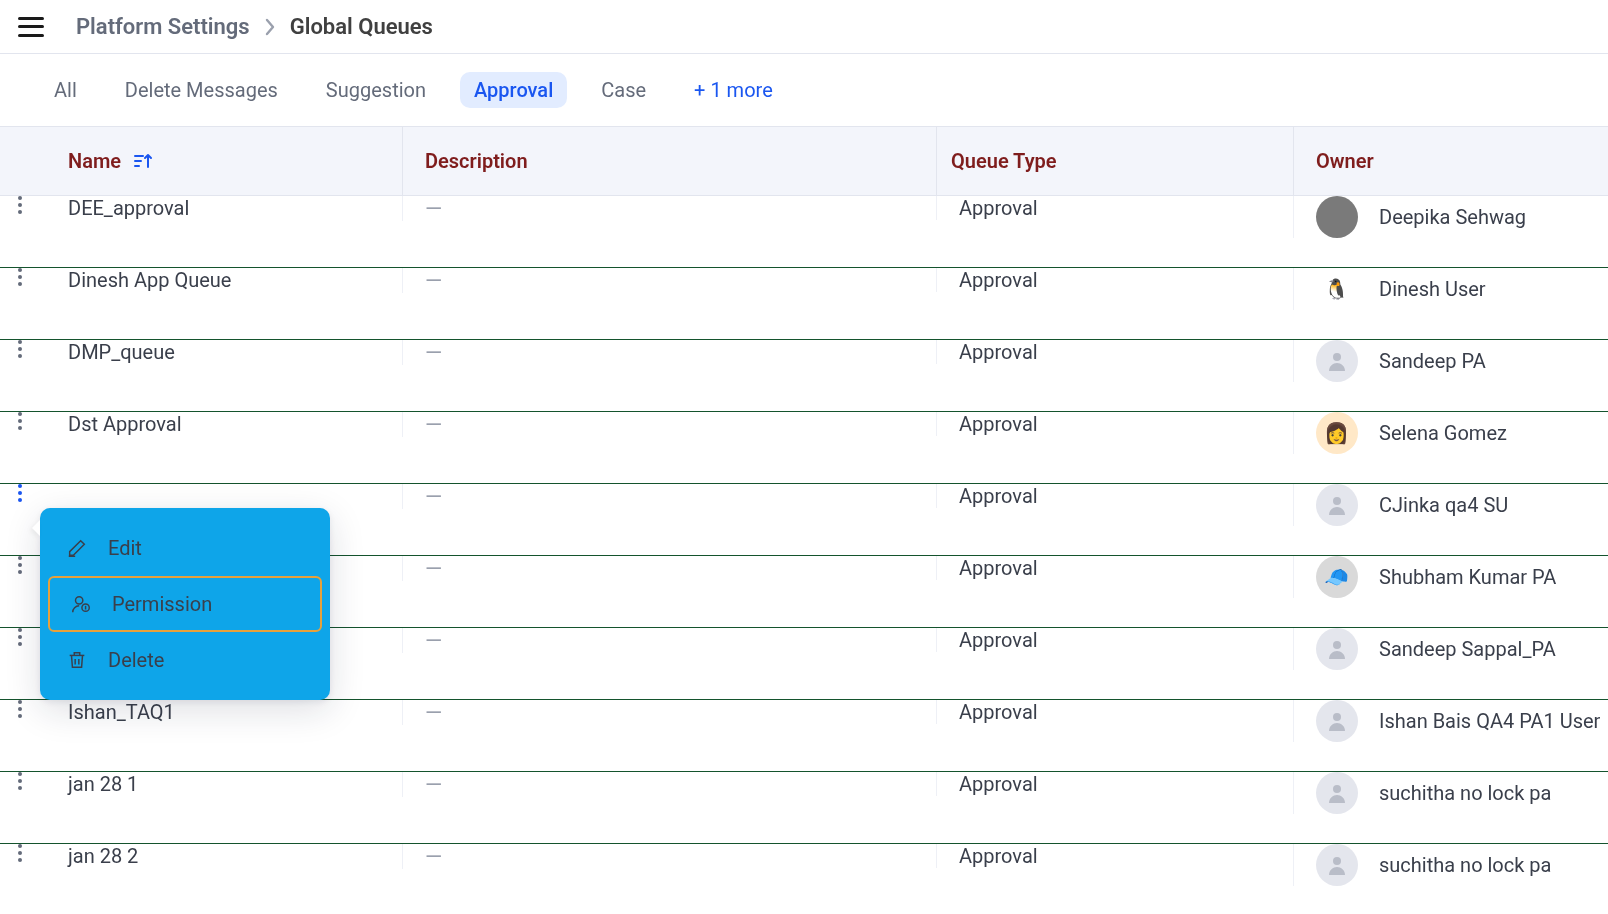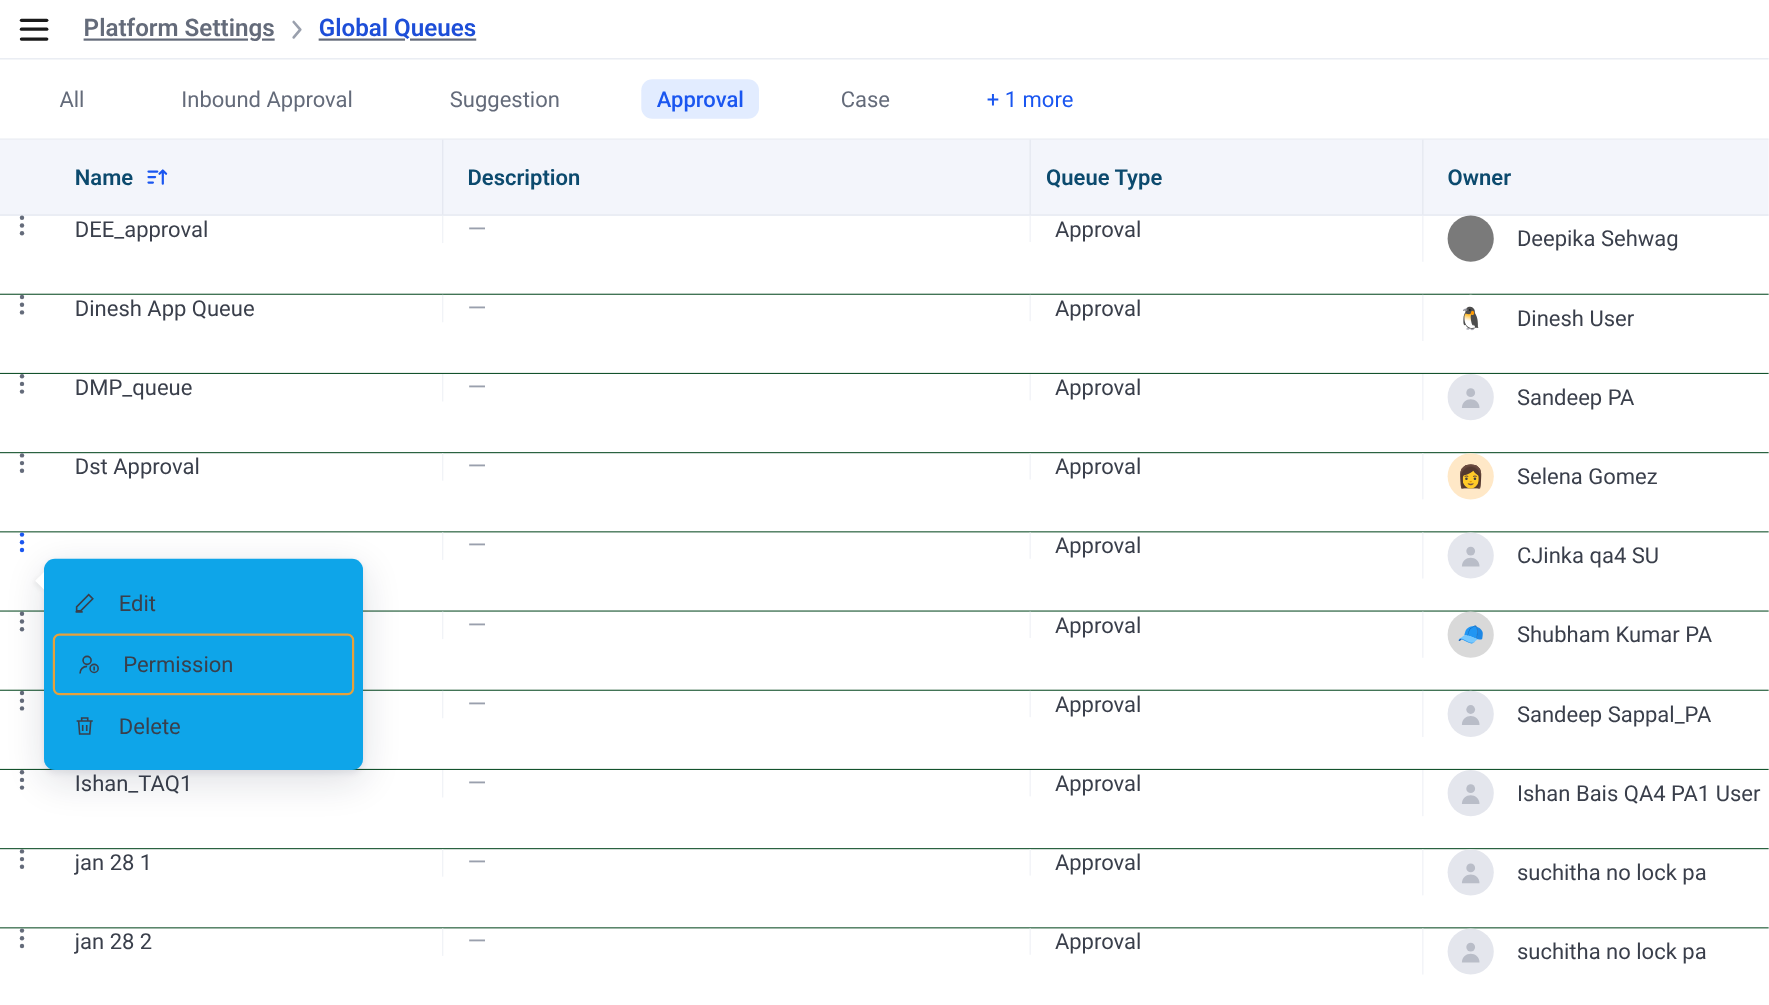--- a/index.html
+++ b/index.html
@@ -32,52 +32,51 @@
     background: #1a1a1a;
     border-radius: 2px;
   }
   .breadcrumb {
     display: flex;
     align-items: center;
     gap: 14px;
     font-size: 22px;
     font-weight: 600;
     color: #646b7a;
-    text-decoration: underline;
-  }
-  .breadcrumb .current { color: #1d4ed8; }
+  }
+  .breadcrumb .current { color: #404040; }
   .chev {
     color: #9aa0ad;
     display:inline-flex;
   }
   
   .tabs {
     display: flex;
     align-items: center;
-    gap: 60px;
+    gap: 20px;
     padding: 18px 40px;
     border-bottom: 1px solid #e2e5ee;
     font-size: 20px;
   }
   .tab { color: #646b7a; cursor: pointer; padding: 6px 14px; border-radius: 10px; }
   .tab.active {
     background: #e2ecff;
     color: #1a56f0;
     font-weight: 500;
   }
   .tab.more { color: #1a56f0; }
   
   .thead {
     display: flex;
     align-items: flex-end;
     background: #f3f5fb;
     border-bottom: 1px solid #e2e5ee;
     font-size: 20px;
     font-weight: 600;
-    color: #0c4a6e;
+    color: #7f1d1d;
   }
   .col-handle { width: 40px; }
   .col-name   { width: 362px; padding-left: 28px; display:flex; align-items:center; gap:12px;}
   .col-desc   { width: 534px; padding-left: 22px; border-left: 1px solid #e2e5ee;}
   .col-type   { width: 357px; padding-left: 14px; border-left: 1px solid #e2e5ee;}
   .col-owner  { flex: 1;      padding-left: 22px; border-left: 1px solid #e2e5ee;}
   .thead > div { padding-top: 22px; padding-bottom: 22px; }
   .sort-icon { color:#1a56f0; display:inline-flex;}
   
   .tbody { position: relative; }
@@ -174,21 +173,21 @@
       <svg width="12" height="18" viewBox="0 0 12 18">
           <path d="M3 2 L9 9 L3 16" stroke="#9aa0ad" stroke-width="2.4" fill="none" stroke-linecap="round" stroke-linejoin="round"></path>
         </svg>
     </span>
     <span class="current">Global Queues</span>
   </div>
 </div>
 
 <div class="tabs">
   <div class="tab">All</div>
-  <div class="tab">Inbound Approval</div>
+  <div class="tab">Delete Messages</div>
   <div class="tab">Suggestion</div>
   <div class="tab active">Approval</div>
   <div class="tab">Case</div>
   <div class="tab more">+ 1 more</div>
 </div>
 
 <div class="thead">
   <div class="col-handle"></div>
   <div class="col-name">
     <span>Name</span>

